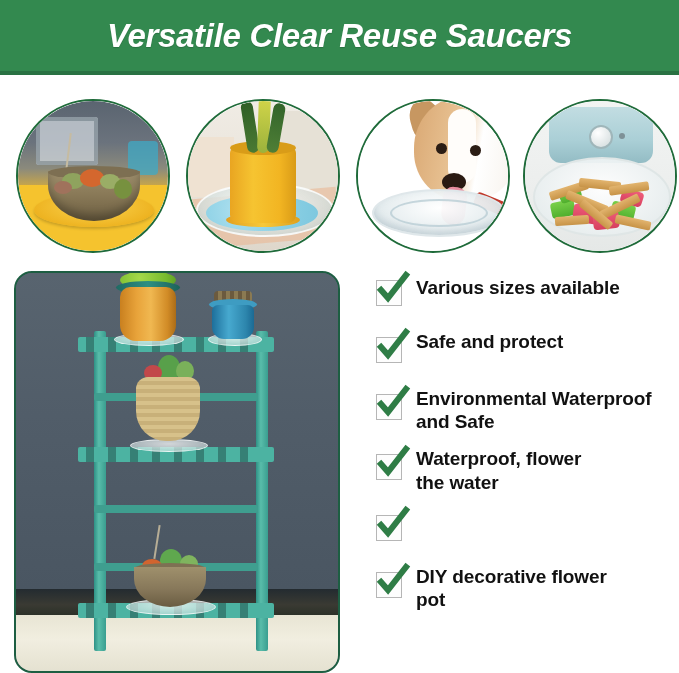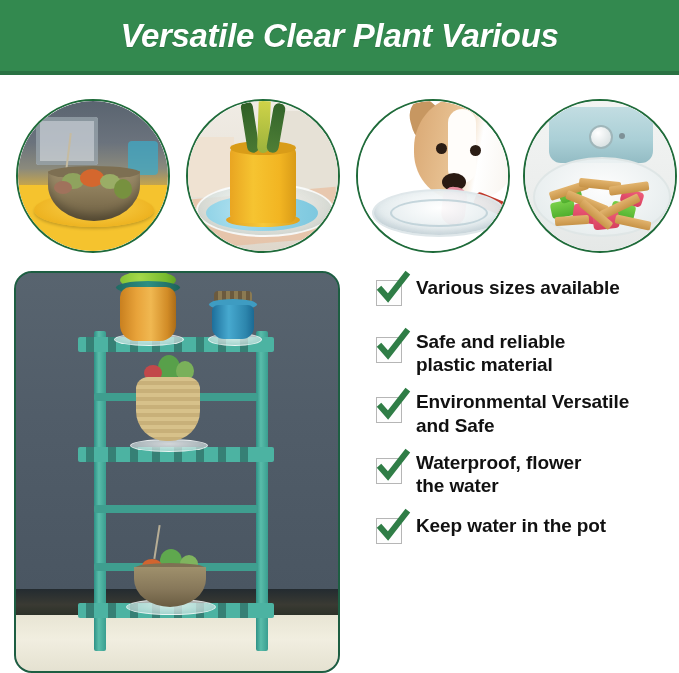--- a/index.html
+++ b/index.html
@@ -181,21 +181,21 @@
   .cb svg{position:absolute;left:-1px;top:-8px;width:34px;height:34px;overflow:visible;}
   .feat-text{margin-left:14px;font-size:19px;font-weight:bold;color:#111111;line-height:1.22;letter-spacing:-0.1px;}
   .feat-2l{margin-top:-3px;}
 </style>
 </head>
 <body>
 
 <div class="page">
 
   <div class="banner">
-    <div class="banner-title">Versatile Clear Plant Various</div>
+    <div class="banner-title">Versatile Clear Reuse Saucers</div>
   </div>
   <div class="banner-underline"></div>
 
   <div class="circles">
 
     <div class="circ c1">
       <div class="circ-inner">
         <div class="bg"></div>
           <div class="win"></div>
           <div class="tealbox"></div>
@@ -355,33 +355,32 @@
       </div>
     </div>
 
     <div class="feat">
       <div class="cb">
         <svg viewBox="0 0 34 34">
             <path d="M5 17 L12 25 L30 2" fill="none" stroke="#2f7d46" stroke-width="6" stroke-linecap="square"></path>
           </svg>
       </div>
       <div class="feat-text feat-2l">
-        <div>Safe and reliable</div>
-        <div>plastic material</div>
+        <div>Safe and protect</div>
       </div>
     </div>
 
     <div class="feat">
       <div class="cb">
         <svg viewBox="0 0 34 34">
             <path d="M5 17 L12 25 L30 2" fill="none" stroke="#2f7d46" stroke-width="6" stroke-linecap="square"></path>
           </svg>
       </div>
       <div class="feat-text feat-2l">
-        <div>Environmental Versatile</div>
+        <div>Environmental Waterproof</div>
         <div>and Safe</div>
       </div>
     </div>
 
     <div class="feat">
       <div class="cb">
         <svg viewBox="0 0 34 34">
             <path d="M5 17 L12 25 L30 2" fill="none" stroke="#2f7d46" stroke-width="6" stroke-linecap="square"></path>
           </svg>
       </div>
@@ -390,21 +389,29 @@
         <div>the water</div>
       </div>
     </div>
 
     <div class="feat">
       <div class="cb">
         <svg viewBox="0 0 34 34">
             <path d="M5 17 L12 25 L30 2" fill="none" stroke="#2f7d46" stroke-width="6" stroke-linecap="square"></path>
           </svg>
       </div>
-      <div class="feat-text">
-        <div>Keep water in the pot</div>
-      </div>
-    </div>
-
+    </div>
+
+    <div class="feat">
+      <div class="cb">
+        <svg viewBox="0 0 34 34">
+            <path d="M5 17 L12 25 L30 2" fill="none" stroke="#2f7d46" stroke-width="6" stroke-linecap="square"></path>
+          </svg>
+      </div>
+      <div class="feat-text feat-2l">
+        <div>DIY decorative flower</div>
+        <div>pot</div>
+      </div>
+    </div>
 
   </div>
 
 </div>
 
 </body></html>

